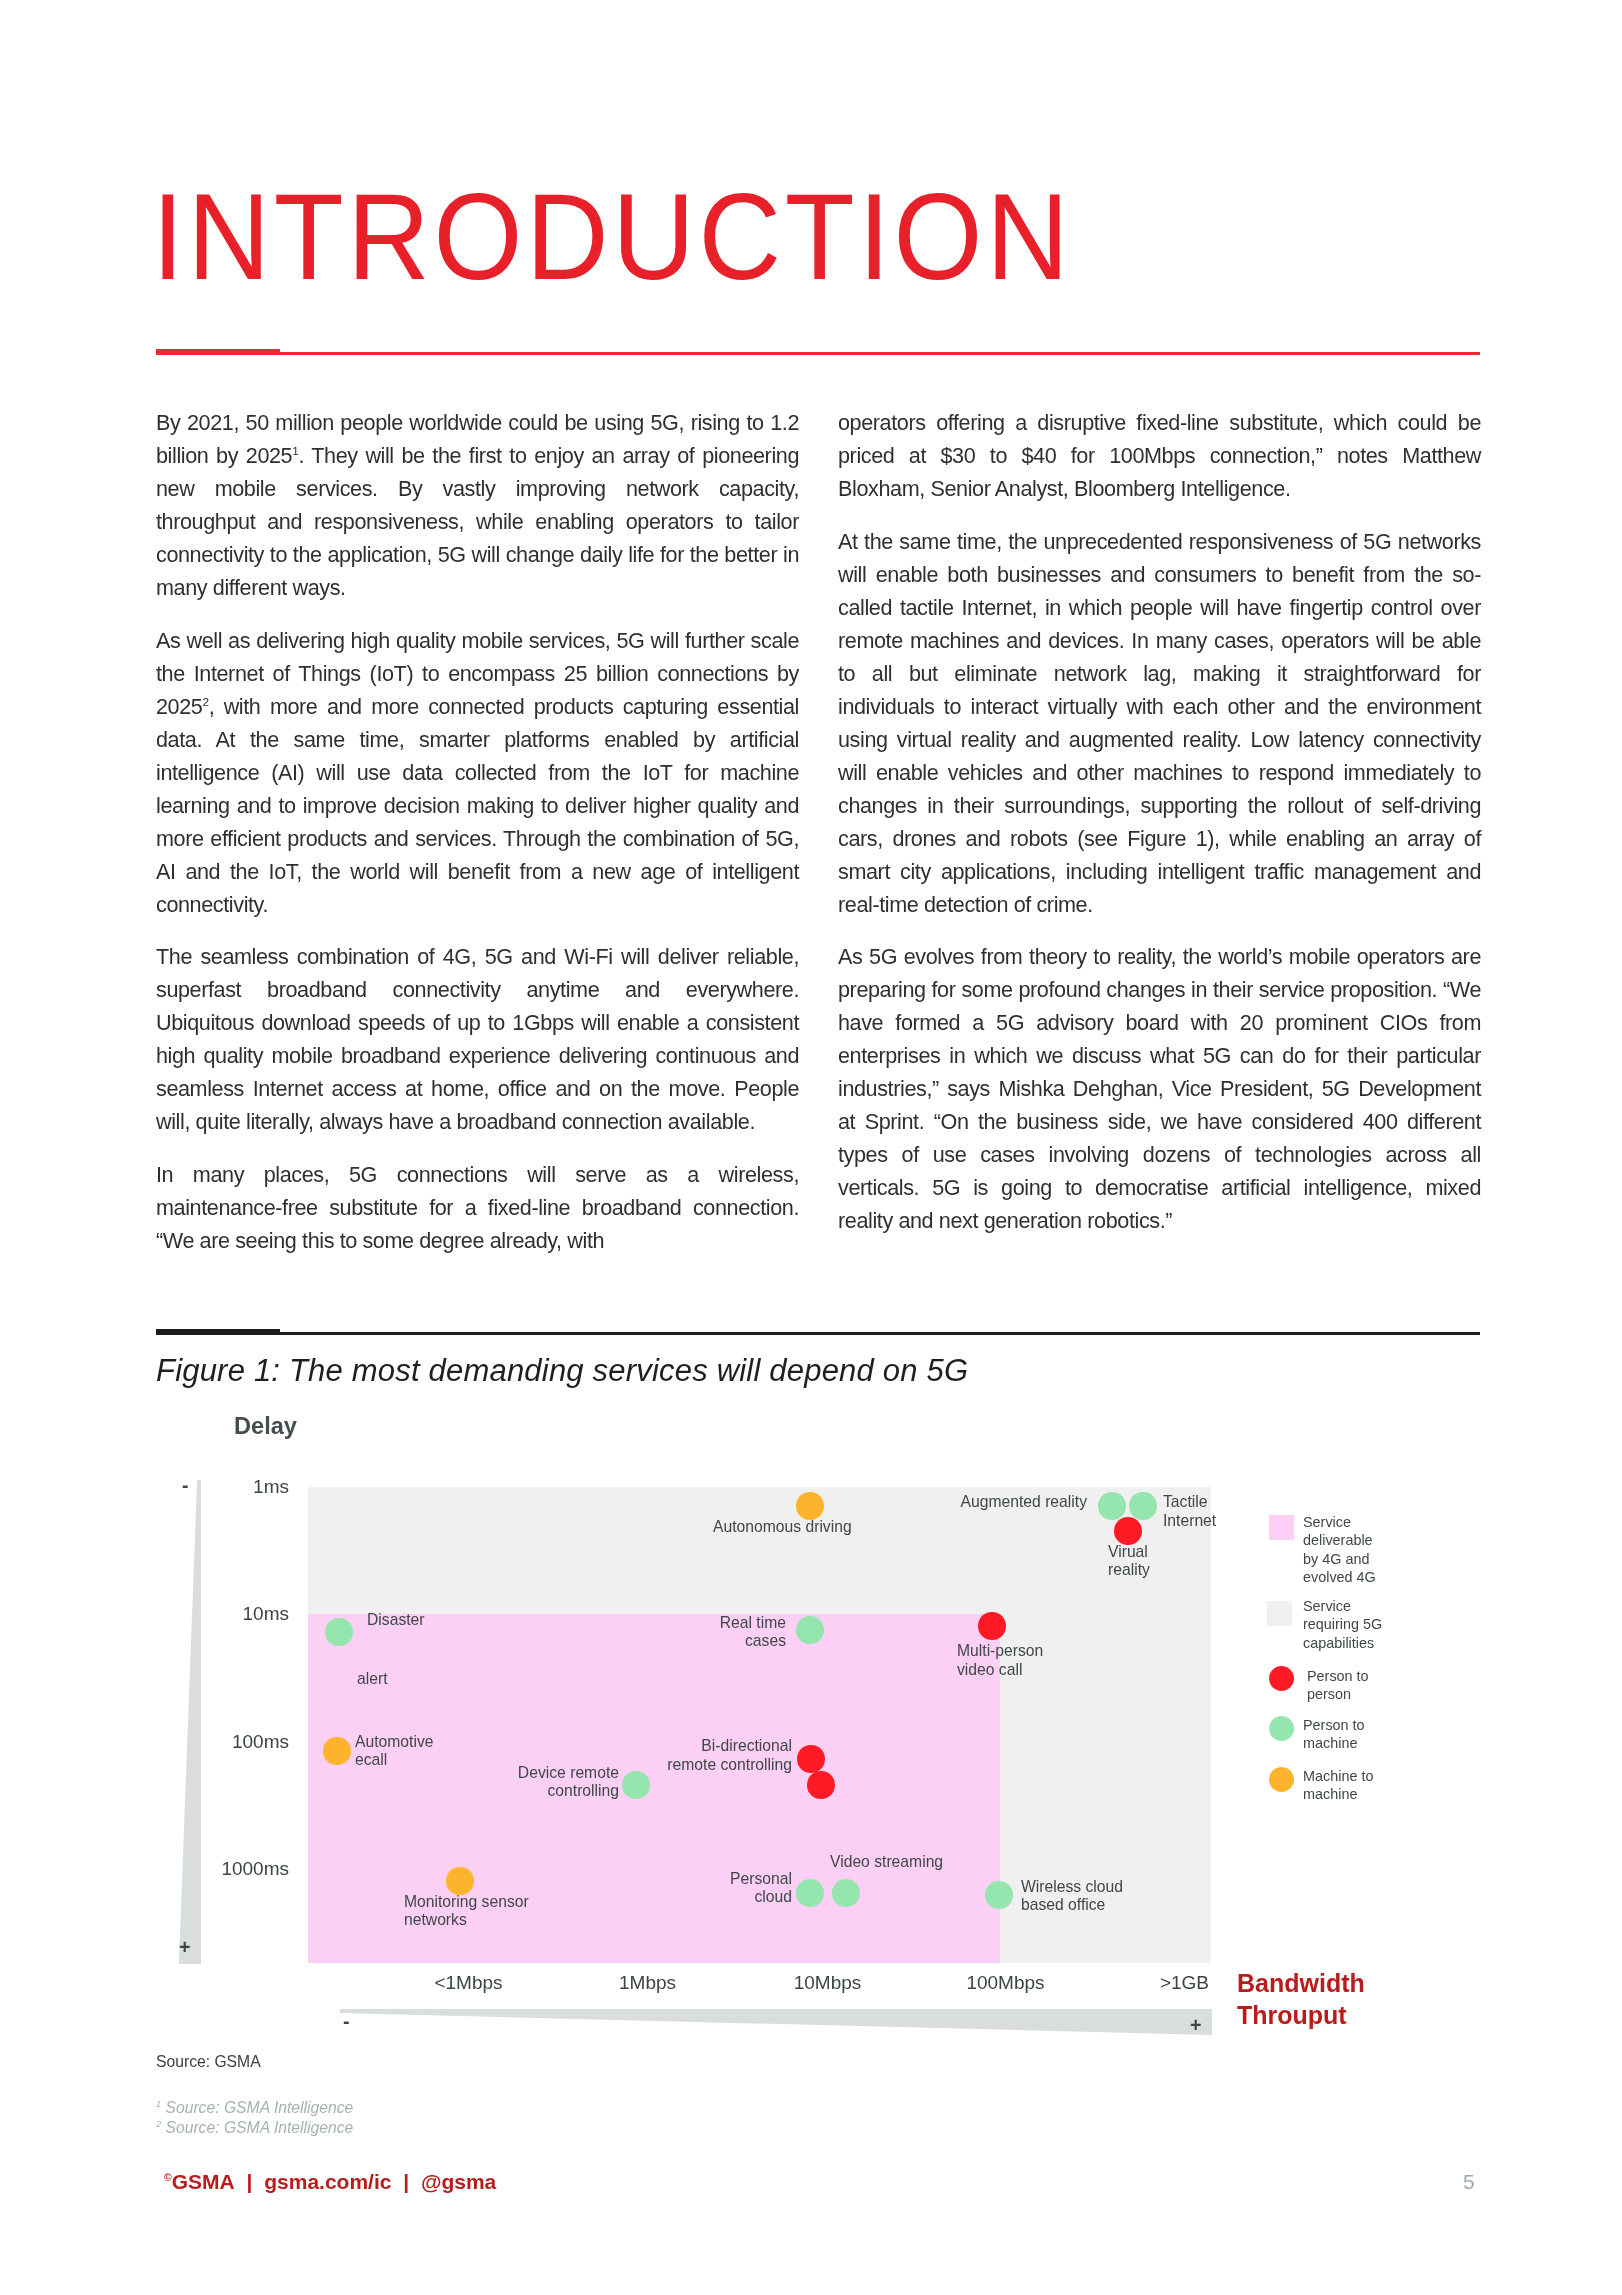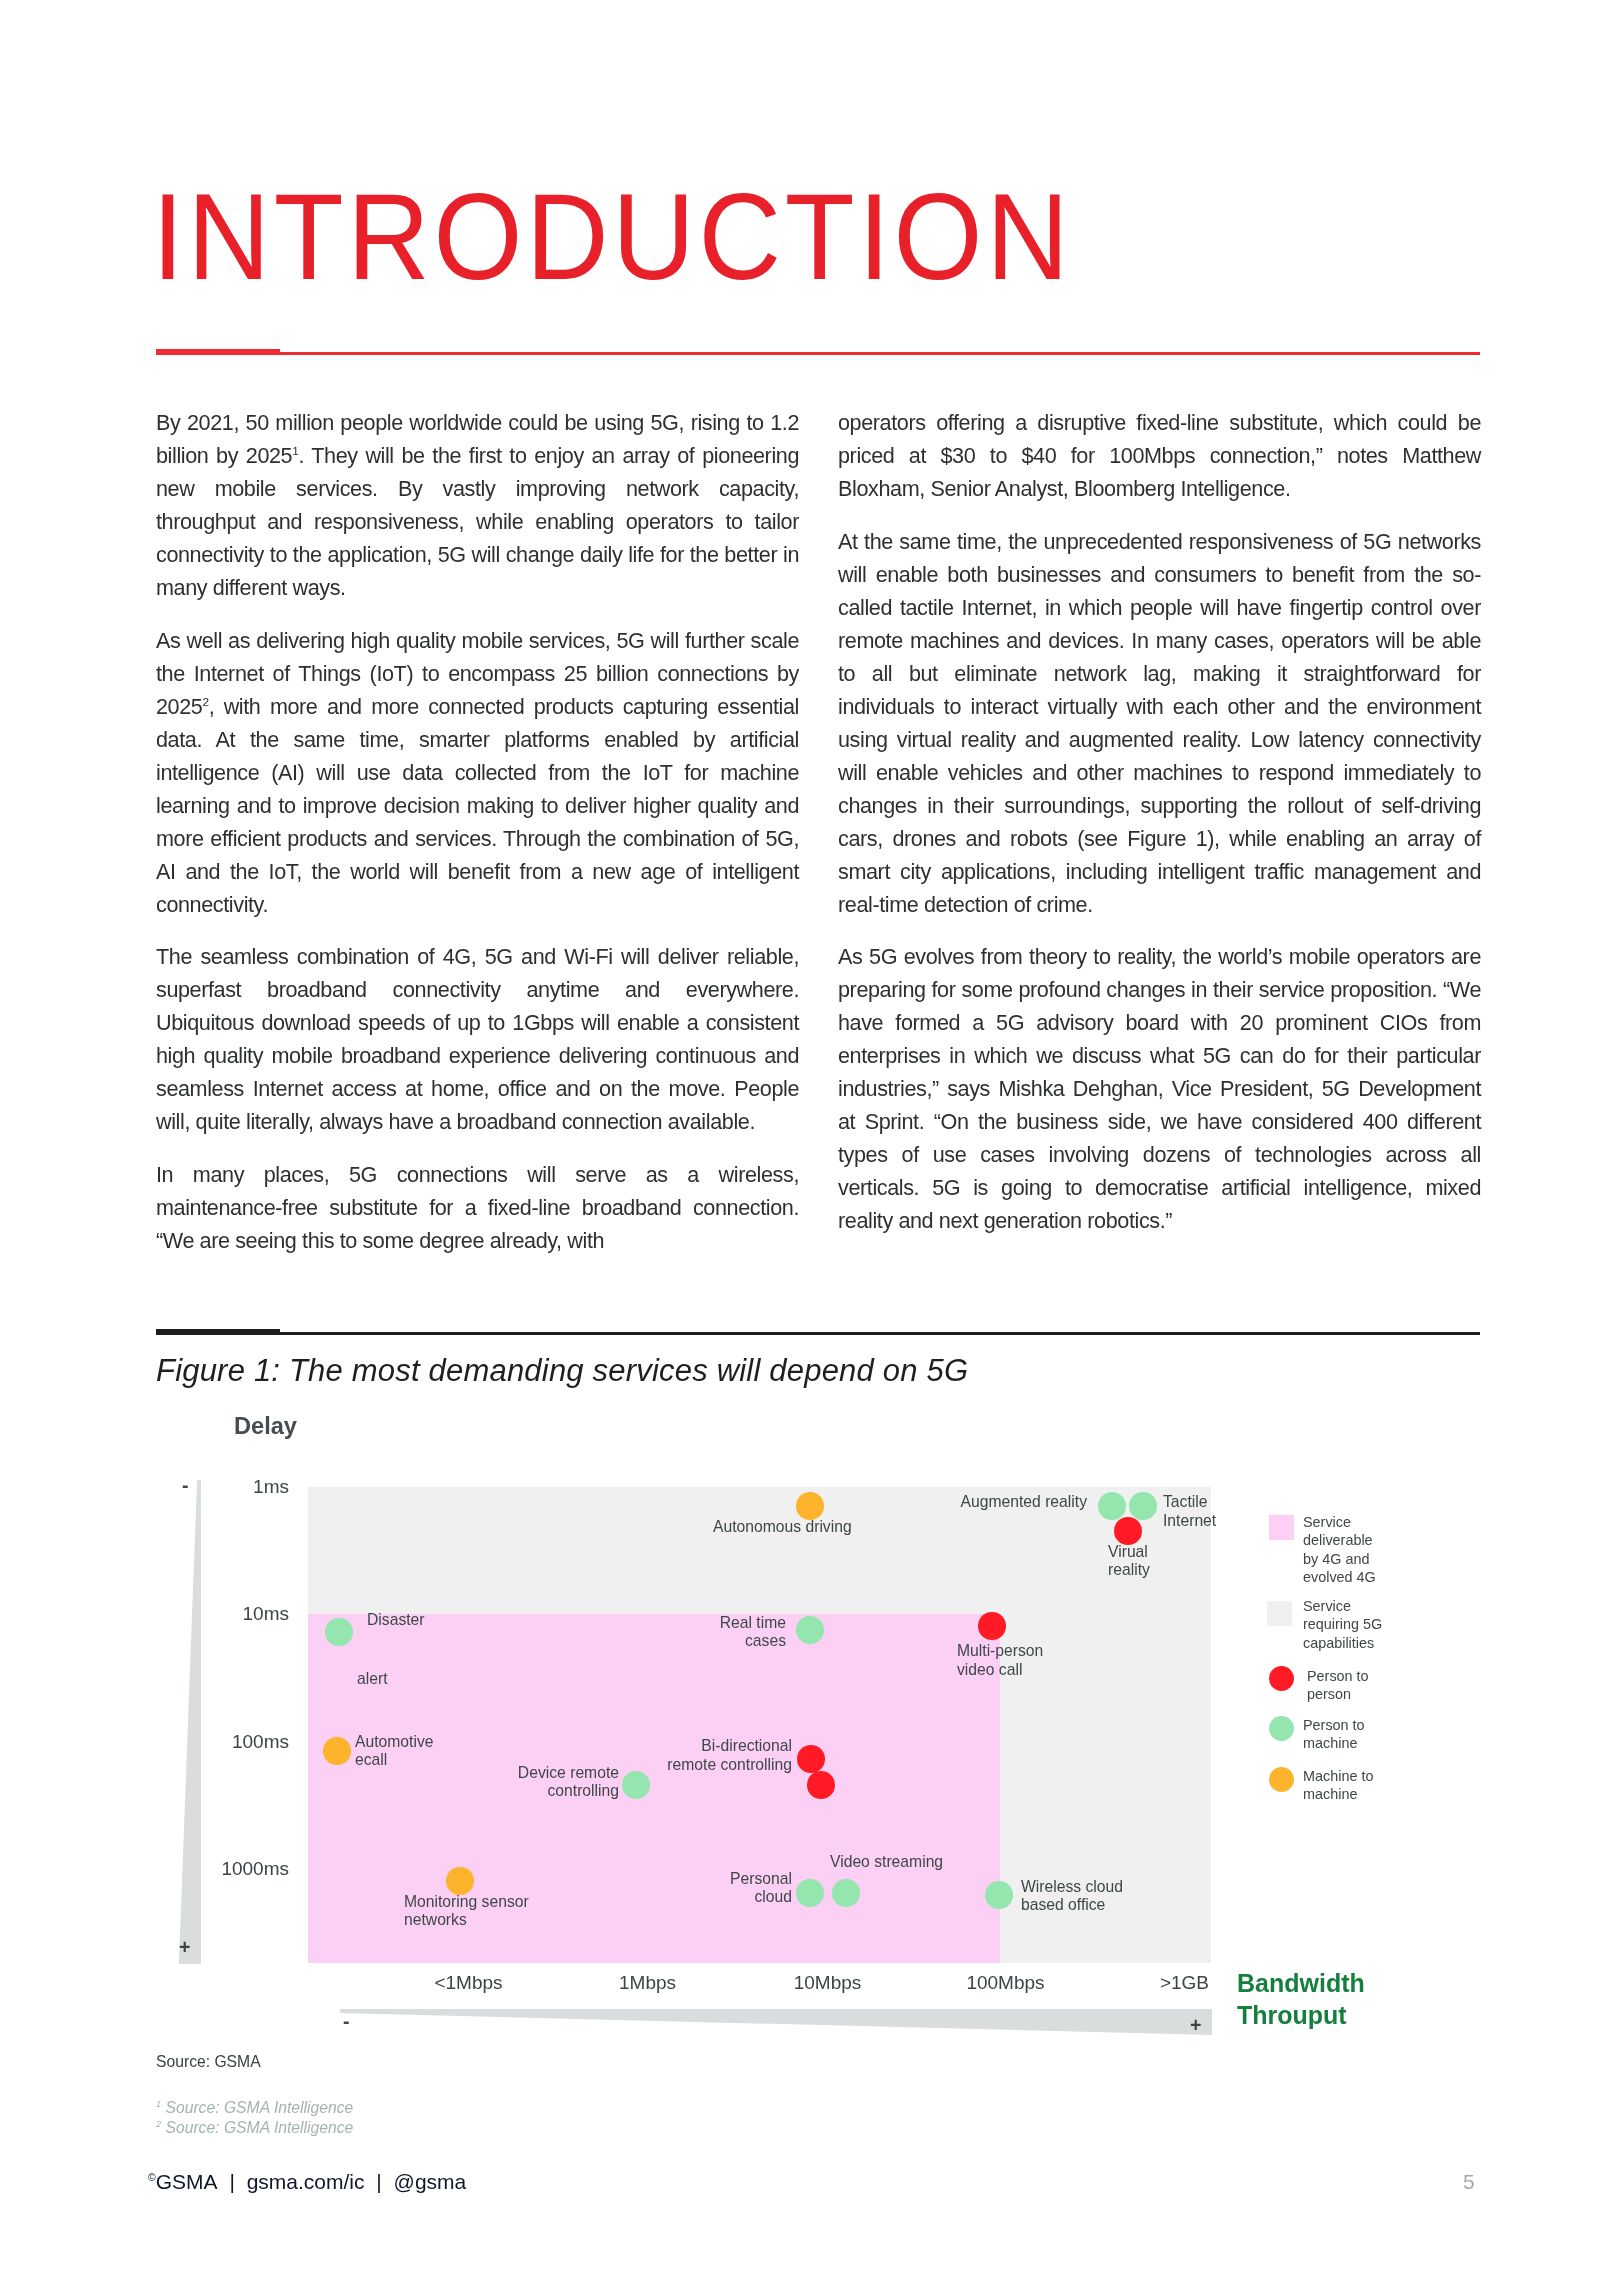--- a/index.html
+++ b/index.html
@@ -29,24 +29,24 @@
   .wedge-x { left:340px; top:2009px; width:872px; height:26px; }
   .sign { font-size:19.6px; font-weight:bold; color:#3c4446; }
   .dot { width:27.5px; height:27.5px; border-radius:50%; }
   .red { background:#ff1a25; }
   .green { background:#95e5ae; }
   .orange { background:#fdb42c; }
   .lbl { font-size:15.7px; line-height:18.3px; color:#3f4749; white-space:nowrap; }
   .lbl.r { text-align:right; }
   .legend-swatch { width:25px; height:25px; }
   .legend-text { font-size:14.4px; line-height:18.3px; color:#3f4749; }
-  .axis-title { font-size:25px; font-weight:bold; color:#15803d; line-height:31px; }
+  .axis-title { font-size:25px; font-weight:bold; color:#b91c1c; line-height:31px; }
   .source { left:156px; top:2053px; font-size:15.7px; color:#3a4143; }
   .foot { font-size:15.7px; line-height:19.6px; font-style:italic; color:#a6b2b2; }
-  .footer { left:148px; top:2170px; font-size:21px; color:#0f172a; }
+  .footer { left:164px; top:2170px; font-size:21px; color:#b91c1c;font-weight:bold; }
   .footer .sep { margin:0 11.8px; }
   .footer sup { font-size:10.5px; }
   .pagenum { left:1463px; top:2170px; font-size:21px; color:#9fabab; }
 </style>
 </head>
 <body>
 
 <div class="abs title">INTRODUCTION</div>
 <div class="abs rule-red-thin"></div>
 <div class="abs rule-red-thick"></div>

